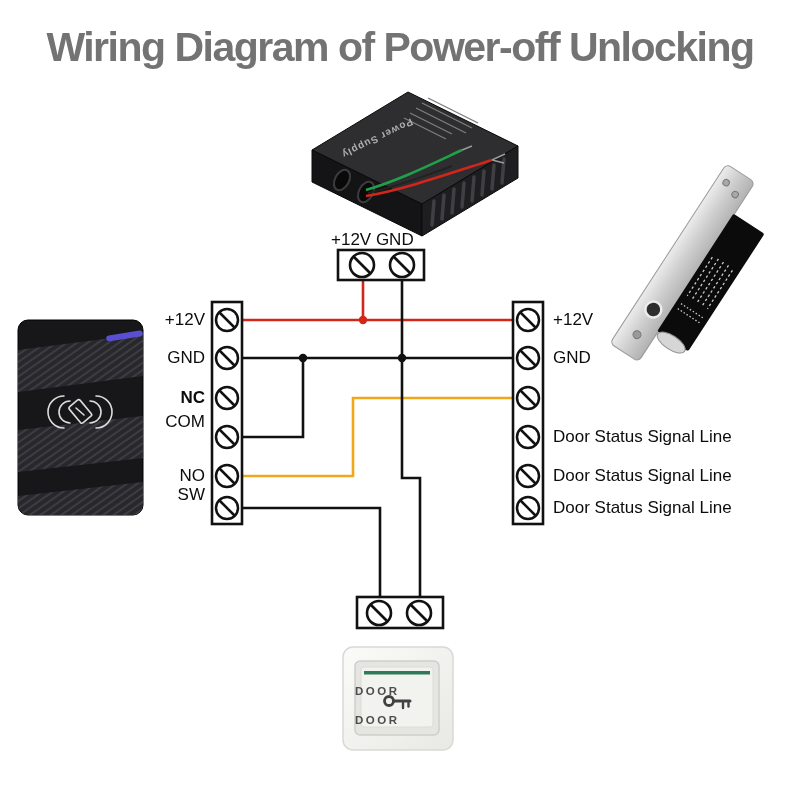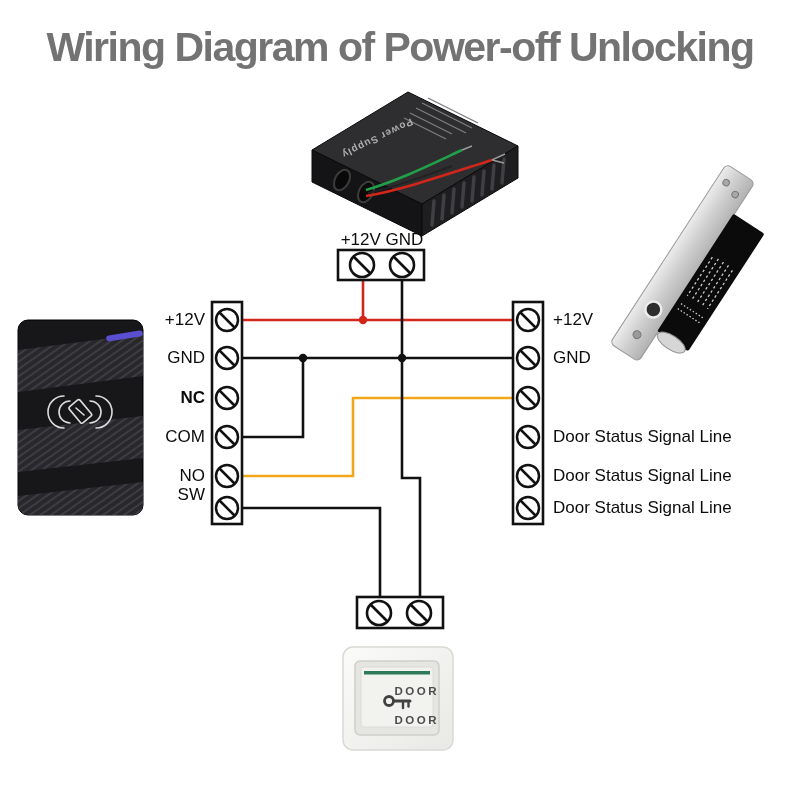--- a/index.html
+++ b/index.html
@@ -4,24 +4,24 @@
 <style>
   html,body{margin:0;padding:0;background:#fff;}
   .canvas{position:relative;width:800px;height:800px;background:#ffffff;
           font-family:"Liberation Sans",sans-serif;overflow:hidden;}
   .title{position:absolute;top:24px;left:0;width:800px;text-align:center;
          font-size:41px;font-weight:bold;letter-spacing:-1.5px;color:#737373;white-space:nowrap;}
   svg.diagram{position:absolute;left:0;top:0;}
   .lbl{position:absolute;font-size:17px;line-height:22px;color:#0c0c0c;white-space:nowrap;}
   .pin-left{right:595px;text-align:right;}
   .pin-right{left:553px;text-align:left;}
-  .top-lbl{left:331px;top:229px;width:102px;text-align:center;}
+  .top-lbl{left:331px;top:229px;width:102px;text-align:left;}
   .psu-lbl{left:327px;top:127px;width:100px;text-align:center;font-size:10px;font-weight:bold;
            color:#aeaeae;letter-spacing:1px;transform:rotate(154deg);}
-  .btn-lbl{width:84px;left:355px;text-align:right;font-weight:bold;color:#4d4d4d;
+  .btn-lbl{width:84px;left:355px;text-align:left;font-weight:bold;color:#4d4d4d;
            font-size:11.5px;letter-spacing:2.5px;}
 </style>
 </head>
 <body>
 
 <div class="canvas">
 
   <div class="title">Wiring Diagram of Power-off Unlocking</div>
 
   <svg class="diagram" width="800" height="800" viewBox="0 0 800 800">
@@ -223,21 +223,21 @@
     </g>
   </svg>
 
   <div class="lbl top-lbl">+12V GND</div>
 
   <div class="lbl psu-lbl">Power Supply</div>
 
   <div class="lbl pin-left" style="top:309px;">+12V</div>
   <div class="lbl pin-left" style="top:347px;">GND</div>
   <div class="lbl pin-left" style="top:387px;font-weight:bold;">NC</div>
-  <div class="lbl pin-left" style="top:426px;margin-left:16px;">COM</div>
+  <div class="lbl pin-left" style="top:411px;margin-left:16px;">COM</div>
   <div class="lbl pin-left" style="top:465px;">NO</div>
   <div class="lbl pin-left" style="top:484px;">SW</div>
 
   <div class="lbl pin-right" style="top:309px;">+12V</div>
   <div class="lbl pin-right" style="top:347px;">GND</div>
   <div class="lbl pin-right" style="top:426px;">Door Status Signal Line</div>
   <div class="lbl pin-right" style="top:465px;">Door Status Signal Line</div>
   <div class="lbl pin-right" style="top:497px;">Door Status Signal Line</div>
 
   <div class="lbl btn-lbl" style="top:680px;">DOOR</div>

